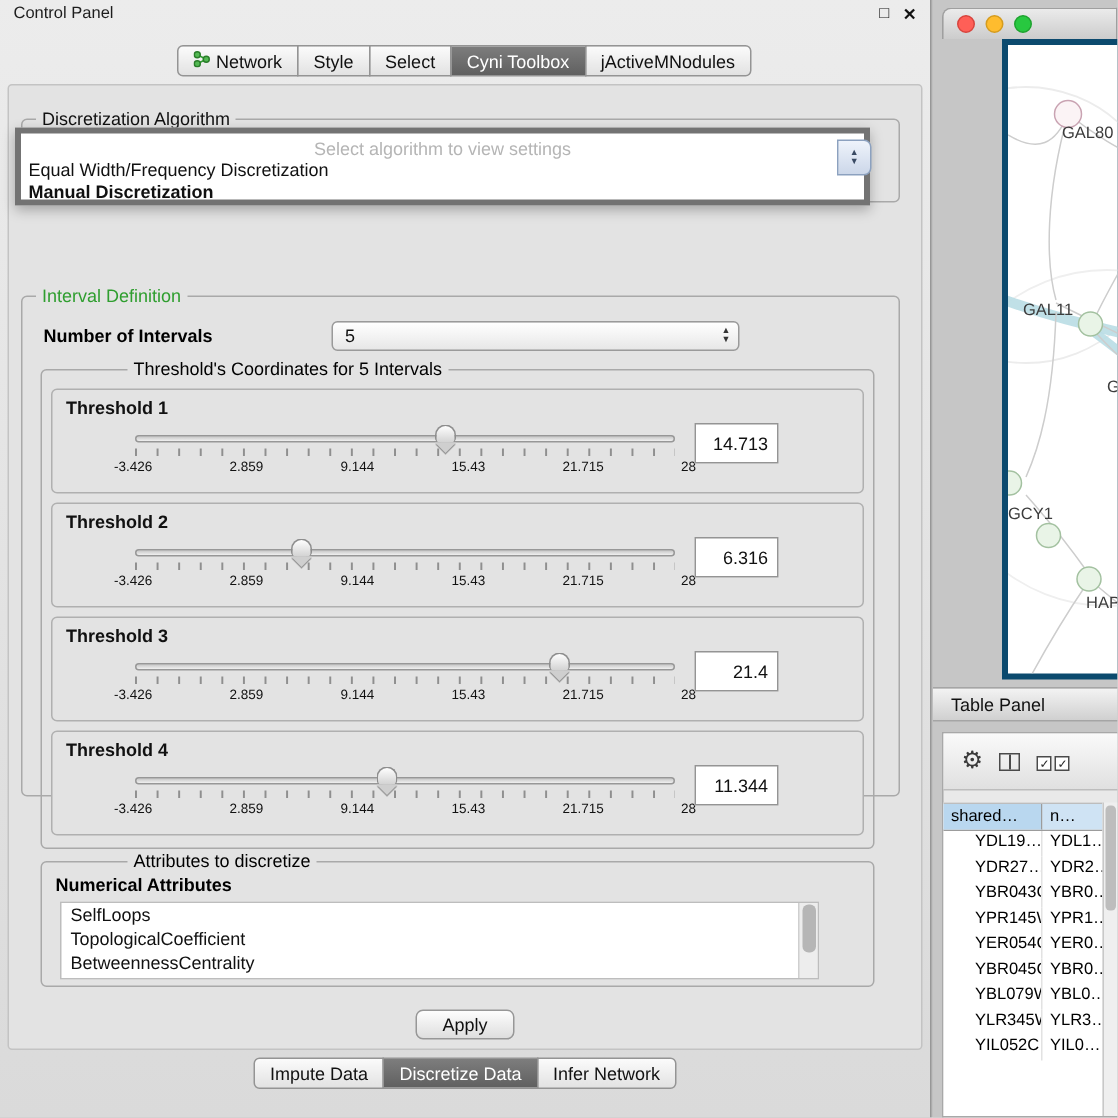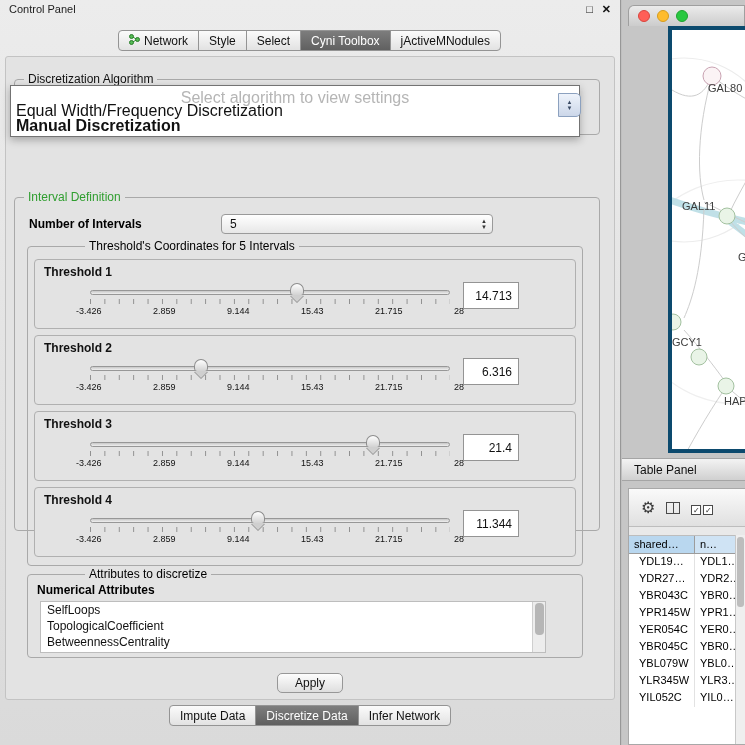--- a/index.html
+++ b/index.html
@@ -42,22 +42,22 @@
     border-radius:4px; background:linear-gradient(#ffffff,#e7e7e7); font-size:12px;
     color:#111; padding-left:8px; }
   .combo .val { flex:1; overflow:hidden; white-space:nowrap; }
   .stepper { width:16px; align-self:stretch; display:flex; flex-direction:column;
     align-items:center; justify-content:center; color:#333; }
   .stepper span { font-size:6px; line-height:6px; }
 
   
   .disc-group { left:8px; top:22px; width:586px; height:56px; }
   .algo-overlay { position:absolute; left:4px; top:28px; width:570px; height:52px;
-    background:#fff; border:1px solid #737373; box-shadow:0 3px 8px rgba(0,0,0,.28);
-    z-index:5; font-size:16px; }
+    background:#fff; border:4px solid #737373; box-shadow:0 3px 8px rgba(0,0,0,.28);
+    z-index:5; font-size:12px; }
   .algo-hint { text-align:center; color:#b5b5b5; padding-top:3px; height:17px; }
   .algo-opt { padding:0 5px; height:15px; line-height:15px; color:#111; }
   .algo-opt.bold { font-weight:bold; }
   .combo-stub { position:absolute; left:552px; top:36px; width:23px; height:24px; z-index:6;
     background:linear-gradient(#eef3fb,#ccd7e9); border:1px solid #8ca1bf;
     border-radius:0 5px 5px 0; display:flex; flex-direction:column; align-items:center;
     justify-content:center; color:#3a4a63; }
   .combo-stub span { font-size:6px; line-height:6px; }
 
   .tabledata-group { left:8px; top:84px; width:586px; height:46px; }
@@ -144,21 +144,21 @@
     display:inline-block; text-align:center; color:#2a2a2a; background:#fff; }
   .cb + .cb { margin-left:-7px; }
 
   .tbl { position:absolute; top:46px; left:0; right:10px; bottom:0; background:#fff;
     font-size:11px; border-top:1px solid #bdbdbd; }
   .tbl-head { display:flex; height:18px; border-bottom:1px solid #9c9c9c;justify-content:space-between; }
   .tbl-head .c1 { width:66px; background:#b9d7ef; border-right:1px solid #9c9c9c;
     padding:2px 5px; overflow:hidden; white-space:nowrap; }
   .tbl-head .c2 { flex:1; background:#cfe3f4; padding:2px 5px; overflow:hidden; white-space:nowrap; }
   .tbl-row { display:flex; height:17px; }
-  .tbl-row .c1 { width:66px; border-right:1px solid #e2e2e2; padding:1px 10px;
+  .tbl-row .c1 { width:66px; border-right:1px solid #e2e2e2; padding:1px 21px;
     overflow:hidden; white-space:nowrap; }
   .tbl-row .c2 { flex:1; padding:1px 5px; overflow:hidden; white-space:nowrap; }
   .tbl-scroll { position:absolute; top:46px; right:0; bottom:0; width:10px;
     background:#efefef; border-left:1px solid #c8c8c8; }
   .tbl-scroll .sthumb { position:absolute; top:2px; left:1px; width:7px; height:70px;
     background:#bdbdbd; border-radius:3px; }
 
   svg text { font-family:"Liberation Sans",sans-serif; }
 </style>
 </head>

